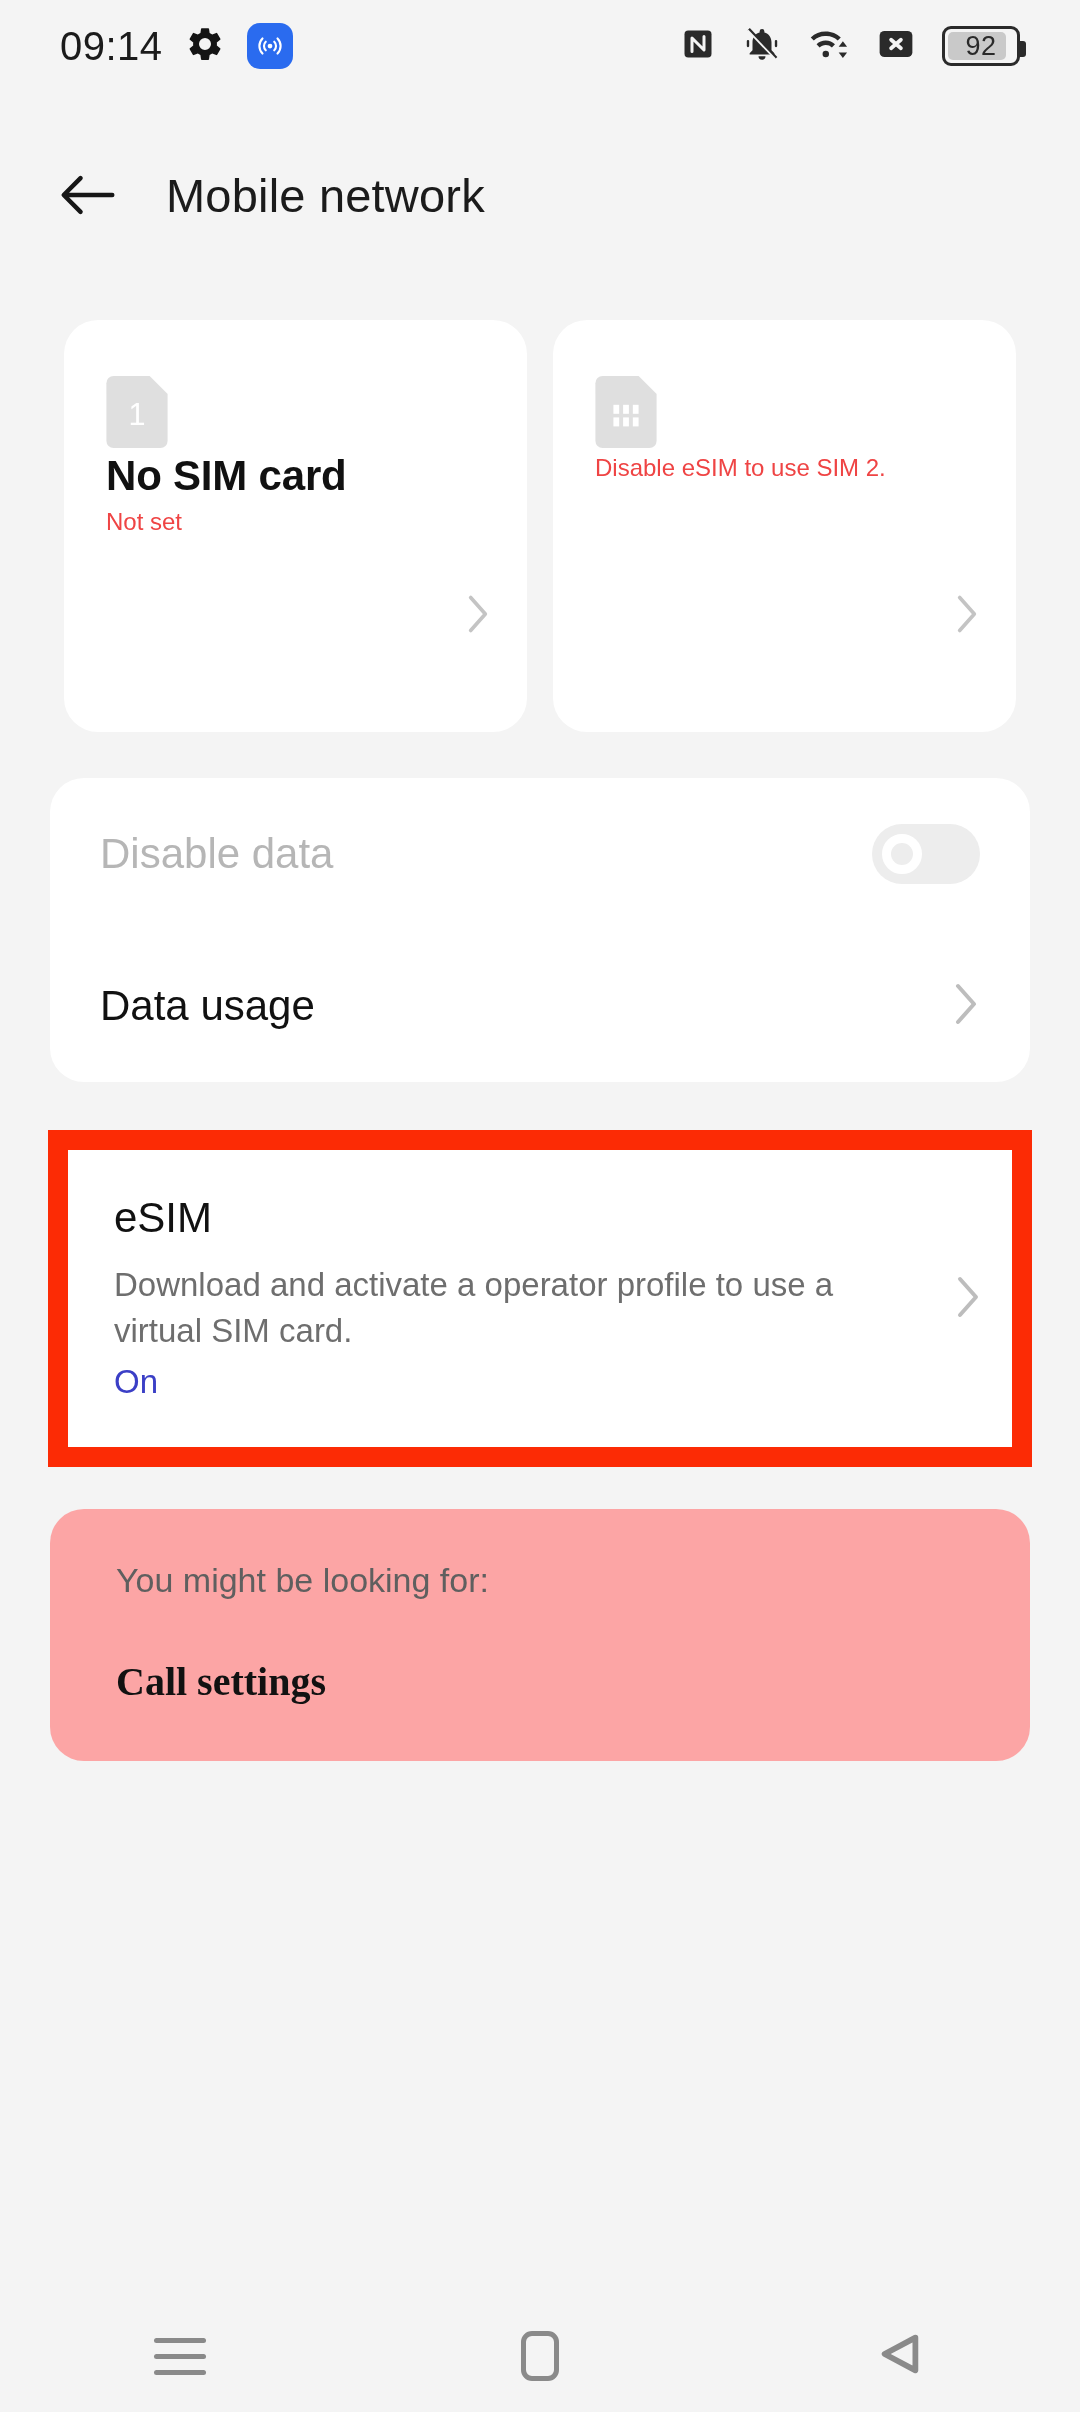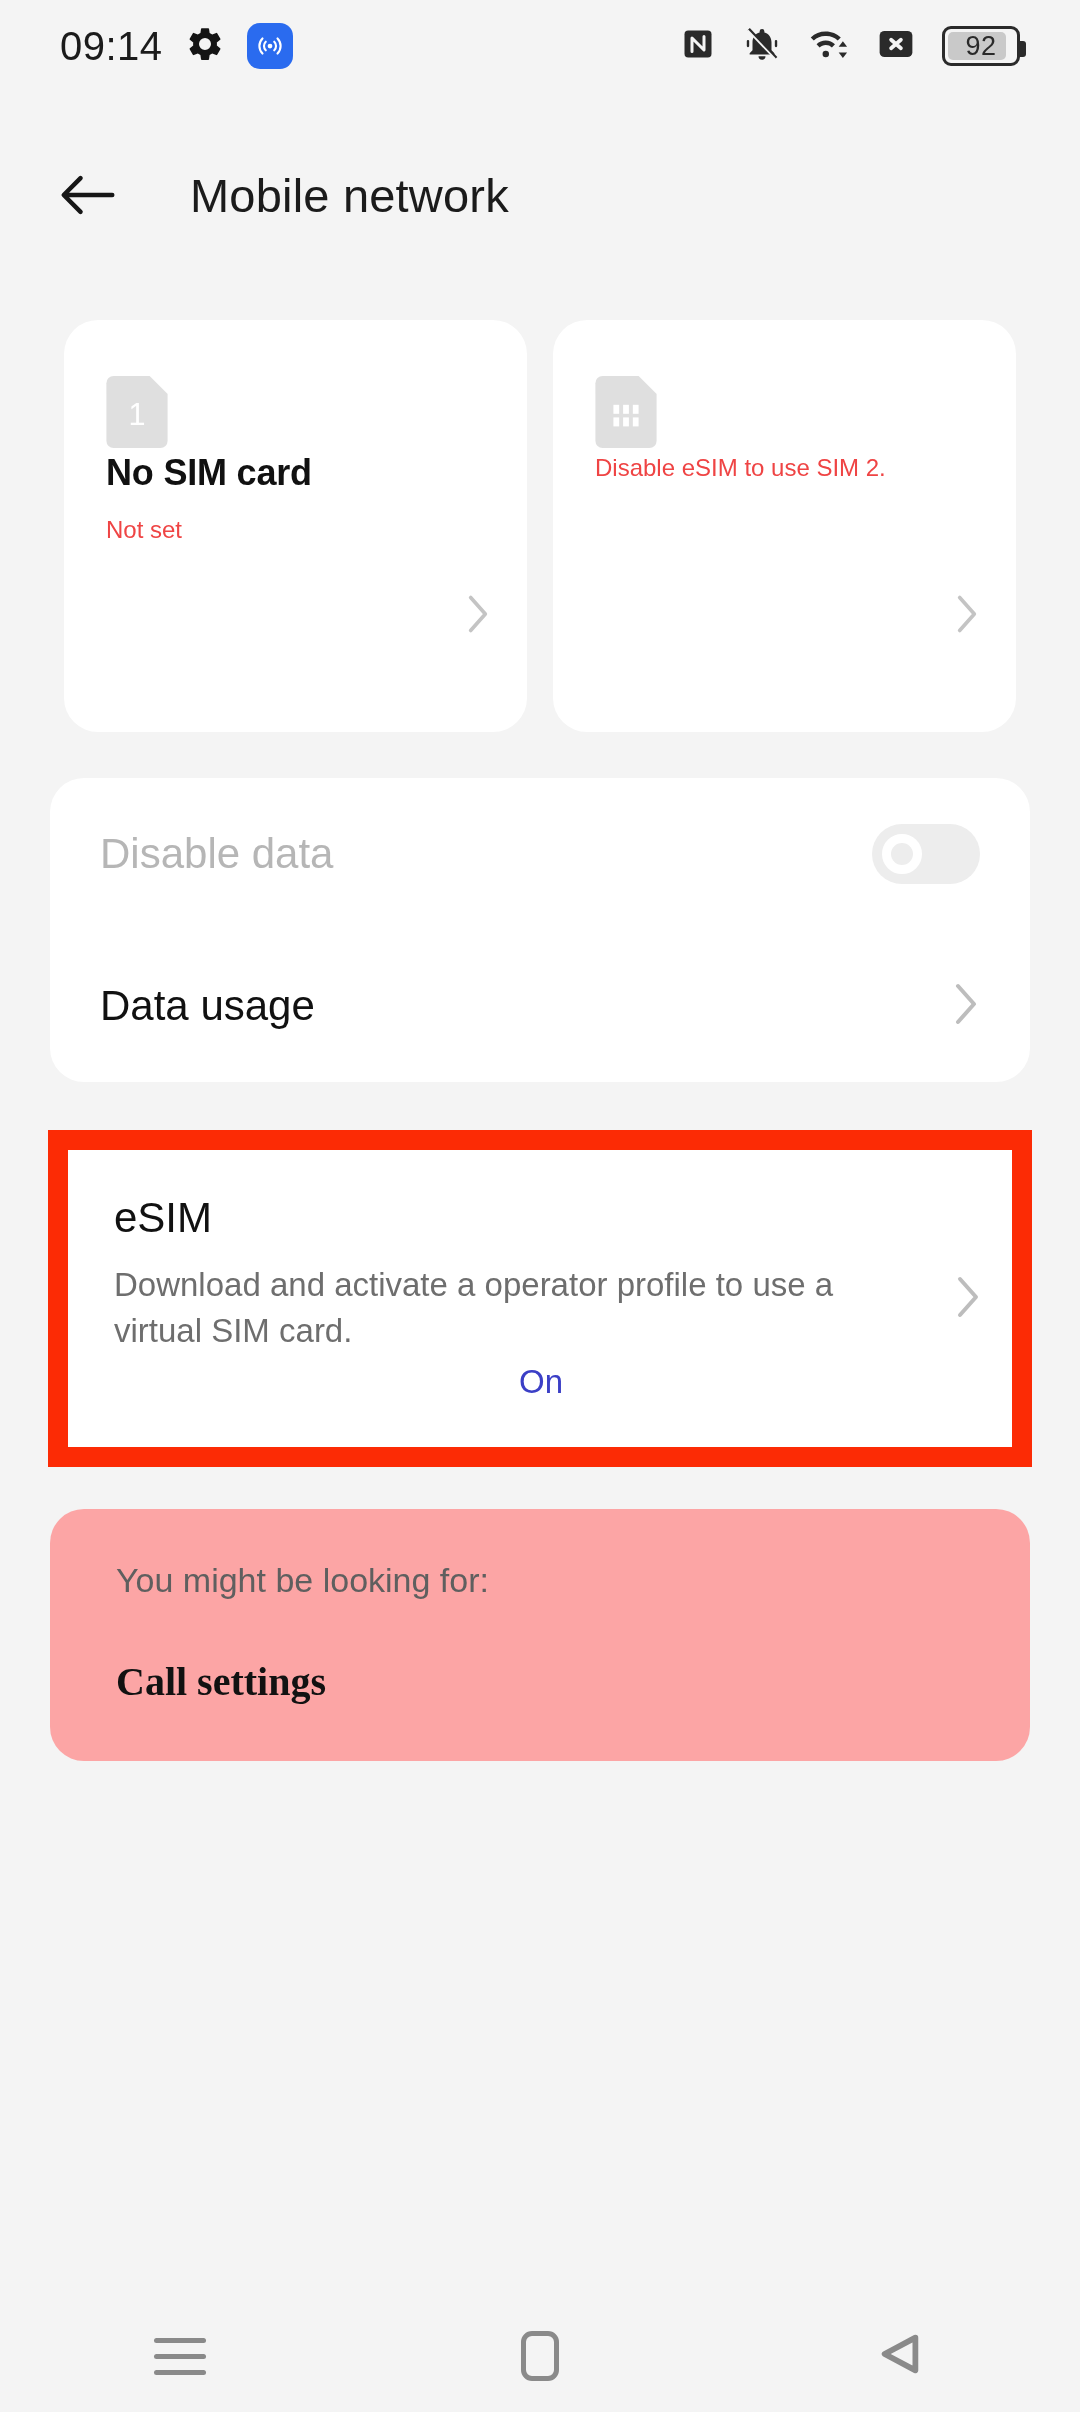--- a/index.html
+++ b/index.html
@@ -38,33 +38,33 @@
     background:#C9C9C9; border-radius:5px;
   }
   .batt-num { position:relative; font-size:27px; color:#2A2A2A; letter-spacing:0.5px; }
 
   
   .header {
     position:absolute; top:140px; left:0; width:1080px; height:110px;
     display:flex; align-items:center; padding-left:60px; gap:50px;
   }
   .back-arrow { width:56px; height:56px; display:flex; align-items:center; justify-content:center; }
-  .page-title { font-size:47px; color:#1B1B1B; font-weight:400; letter-spacing:0.2px;margin-left:24px; }
+  .page-title { font-size:47px; color:#1B1B1B; font-weight:400; letter-spacing:0.2px; }
 
   
   .content { position:absolute; top:320px; left:0; width:1080px; }
 
   .sim-row { display:flex; gap:26px; padding:0 64px; }
   .sim-card {
     flex:1; background:#FFFFFF; border-radius:34px;
     padding:56px 40px 44px 42px; min-height:412px;
     position:relative;
   }
   .sim-icon { width:62px; height:72px; margin-bottom:68px; position:relative; }
-  .sim-title { font-size:36px; font-weight:700; color:#111111; margin-bottom:20px; letter-spacing:-0.2px; }
+  .sim-title { font-size:42px; font-weight:700; color:#111111; margin-bottom:6px; letter-spacing:-0.2px; }
   .sim-sub {
     font-size:24px; color:#ef4444; line-height:1.33; max-width:300px;
     font-weight:400;
   }
   .sim-chevron { position:absolute; right:36px; bottom:92px; }
 
   .panel {
     margin:46px 50px 0 50px; background:#FFFFFF; border-radius:34px;
     padding:0 50px;
   }
@@ -90,21 +90,21 @@
     margin:48px 48px 0 48px;
     border:20px solid #FC2B05;
     background:#FFFFFF;
   }
   .esim-card {
     background:#FFFFFF; padding:44px 44px 46px 46px; position:relative;
     border-radius:16px;
   }
   .esim-title { font-size:42px; color:#111111; font-weight:400; margin-bottom:20px; }
   .esim-desc { font-size:33px; color:#6E6E6E; line-height:1.38; max-width:790px; }
-  .esim-state { font-size:33px; color:#3B3FC6; margin-top:10px;text-align:center; }
+  .esim-state { font-size:33px; color:#3B3FC6; margin-top:10px; }
   .esim-chevron { position:absolute; right:30px; top:50%; transform:translateY(-50%); }
 
   
   .suggest {
     margin:42px 50px 0 50px; background:#fca5a5; border-radius:34px;
     padding:52px 0 56px 0;
   }
   .suggest-head { font-size:34px; color:#5F5F5F; padding:0 66px; }
   .suggest-item { font-size:40px; color:#121212; font-weight:700; padding:0 66px; margin-top:58px;font-family:Liberation Serif, serif; }
 

